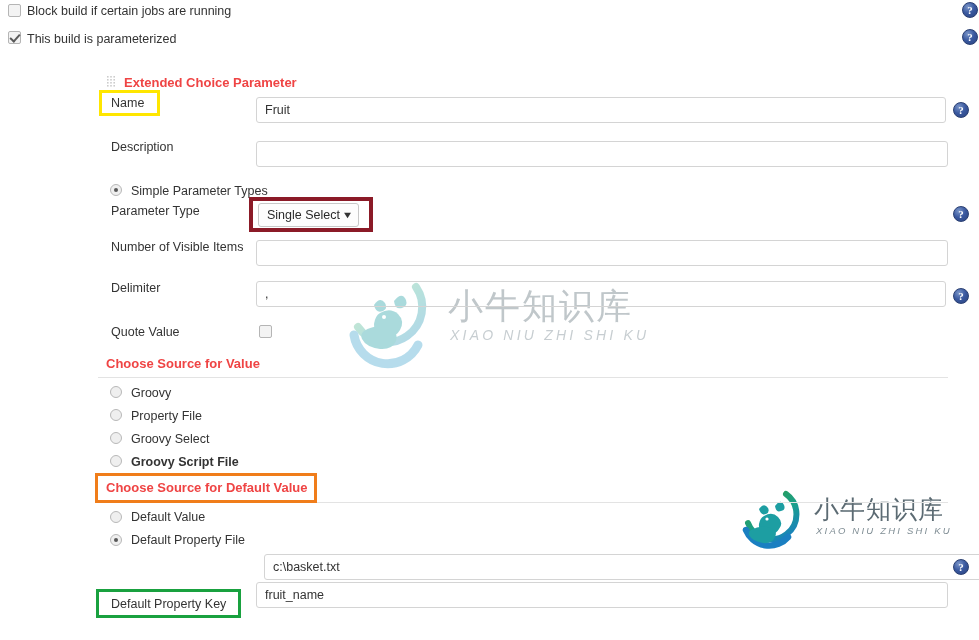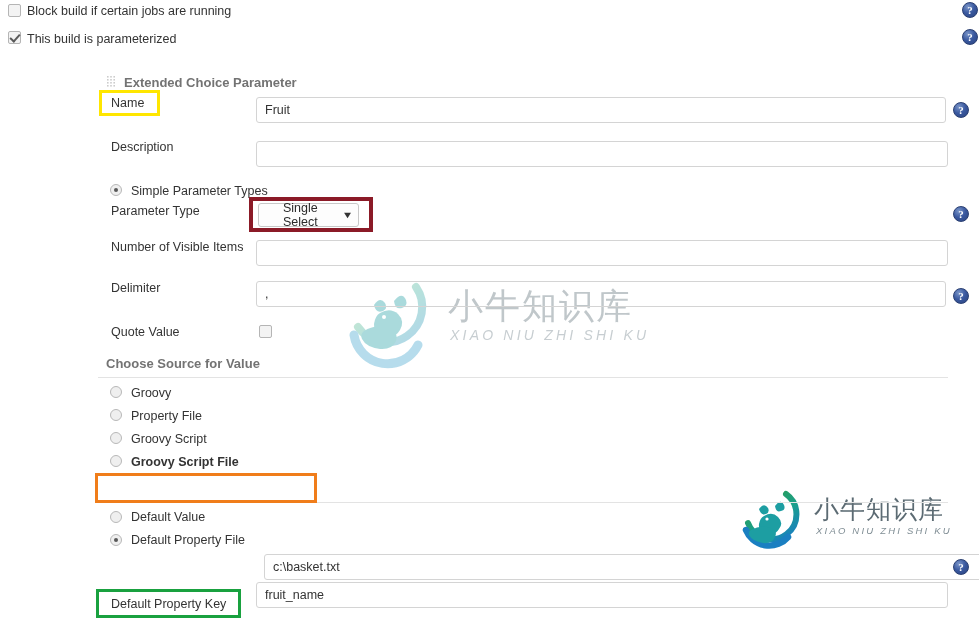--- a/index.html
+++ b/index.html
@@ -21,21 +21,21 @@
     position: absolute;
     font-size: 12.5px;
     color: #333333;
     white-space: nowrap;
     line-height: 16px;
   }
   .lbl-bold {
     position: absolute;
     font-size: 13px;
     font-weight: bold;
-    color: #737373;
+    color: #ef4444;
     white-space: nowrap;
     line-height: 16px;
   }
 
   
   .cbox {
     position: absolute;
     width: 13px; height: 13px;
     border: 1px solid #b5b5b5;
     border-radius: 2px;
@@ -85,21 +85,21 @@
 
   
   .sel-wrap {
     position: absolute;
     height: 24px;
     border: 1px solid #c8c8c8;
     border-radius: 3px;
     background: #fdfdfd;
     display: flex;
     align-items: center;
-    padding: 0 6px 0 24px;
+    padding: 0 6px 0 8px;
     font-size: 12.5px;
     color: #2b2b2b;
     cursor: default;
   }
   .sel-wrap .arrow {
     margin-left: auto;
     font-size: 9px;
     color: #333;
     transform: scaleX(1.3);
   }
@@ -241,21 +241,21 @@
   <div class="lbl-bold" style="left:106px; top:356px;">Choose Source for Value</div>
   <div class="sep" style="left:98px; top:377px; width:850px;"></div>
 
   <div class="radio" style="left:110px; top:386px;"></div>
   <div class="lbl" style="left:131px; top:385px;">Groovy</div>
 
   <div class="radio" style="left:110px; top:409px;"></div>
   <div class="lbl" style="left:131px; top:408px;">Property File</div>
 
   <div class="radio" style="left:110px; top:432px;"></div>
-  <div class="lbl" style="left:131px; top:431px;">Groovy Script</div>
+  <div class="lbl" style="left:131px; top:431px;">Groovy Select</div>
 
   <div class="radio" style="left:110px; top:455px;"></div>
   <div class="lbl" style="left:131px; top:454px;font-weight:bold;">Groovy Script File</div>
 
   <div class="wm" style="left:738px; top:487px; width:185px; height:62px;">
     <svg width="66" height="62" viewBox="0 0 66 62" style="position:absolute; left:0; top:0;">
       <defs>
         <linearGradient id="g2" x1="0.15" y1="0" x2="0.85" y2="1">
           <stop offset="0%" stop-color="#2f9e45"></stop>
           <stop offset="55%" stop-color="#1a9f8e"></stop>
@@ -269,20 +269,21 @@
         <path d="M37 19 q6 -8 9 -1 q2 5 -3 6 q-5 2 -6 -5 z"></path>
         <path d="M26 29 q8 -5 14 1 q6 6 1 12 q-4 7 -12 5 q-9 -2 -8 -10 q1 -6 5 -8 z"></path>
         <path d="M13 43 q10 -6 20 -2 q7 3 4 9 q-3 7 -12 6 q-11 -2 -14 -8 q-1 -4 2 -5 z"></path>
       </g>
       <circle cx="29" cy="32" r="1.6" fill="#ffffff"></circle>
     </svg>
     <div class="wm-cn" style="position:absolute; left:76px; top:6px; font-size:25px; color:#5c6b73; letter-spacing:1px;">小牛知识库</div>
     <div class="wm-en" style="position:absolute; left:78px; top:38px; font-size:9.5px; letter-spacing:2.2px; color:#7f8d94; font-style:italic;">XIAO NIU ZHI SHI KU</div>
   </div>
 
+  <div class="lbl-bold" style="left:106px; top:480px;">Choose Source for Default Value</div>
   <div class="sep" style="left:98px; top:502px; width:850px;"></div>
 
   <div class="hl" style="left:95px; top:473px; width:222px; height:30px; border:3px solid #f07d1a;"></div>
 
   <div class="radio" style="left:110px; top:511px;"></div>
   <div class="lbl" style="left:131px; top:509px;">Default Value</div>
 
   <div class="radio sel" style="left:110px; top:534px;"></div>
   <div class="lbl" style="left:131px; top:532px;">Default Property File</div>
 

